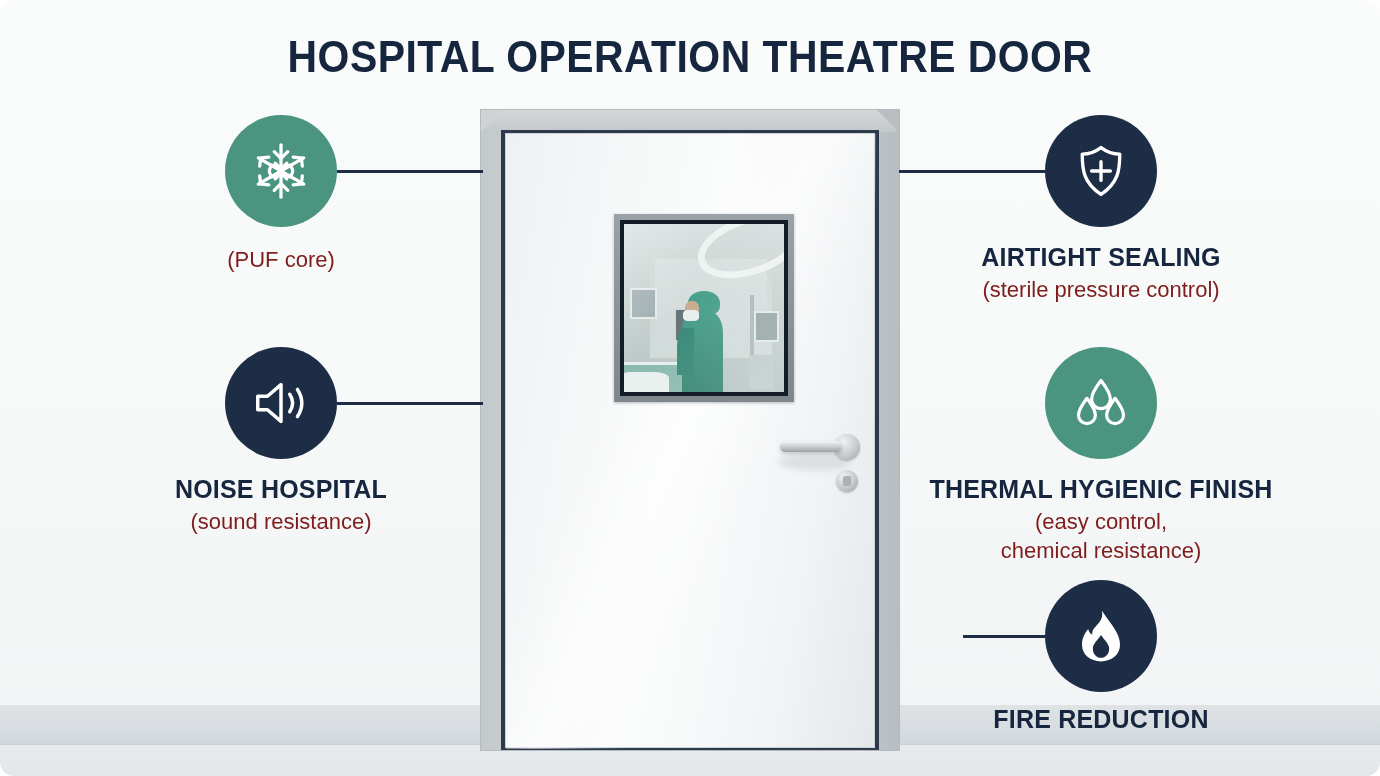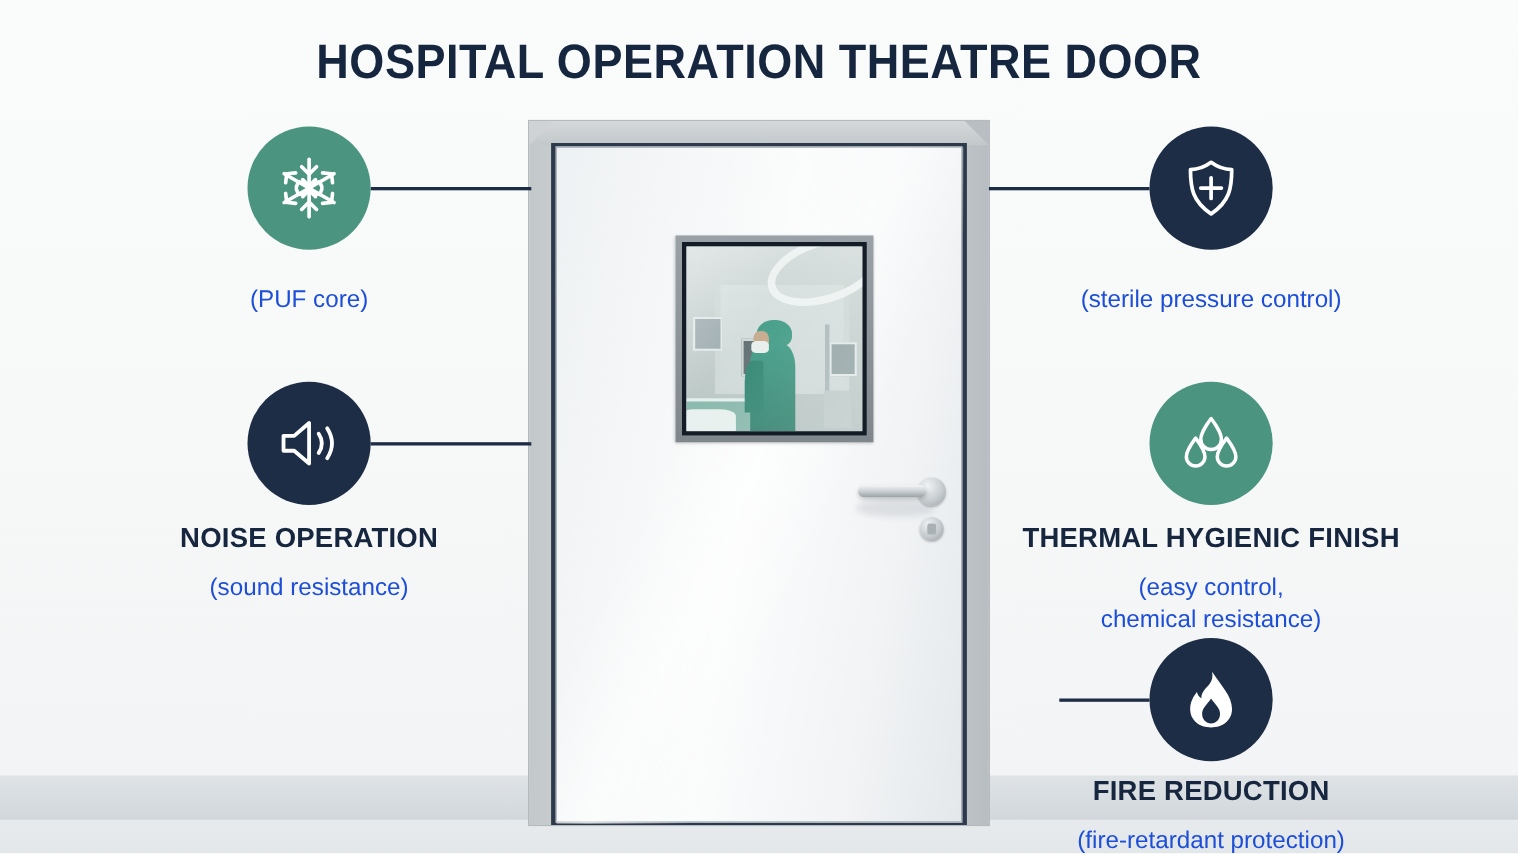--- a/index.html
+++ b/index.html
@@ -7,20 +7,21 @@
     padding: 0;
     background: #ffffff;
   }
   #page {
     position: relative;
     width: 1380px;
     height: 776px;
     overflow: hidden;
     background: #f7f8f8;
     font-family: "Liberation Sans", sans-serif;
+    border-radius: 14px;
     -webkit-font-smoothing: antialiased;
   }
 
   
   .bg-wall {
     position: absolute;
     left: 0; top: 0;
     width: 1380px; height: 712px;
     background: linear-gradient(180deg, #fafbfb 0%, #f7f8f8 55%, #f2f4f5 100%);
   }
@@ -290,23 +291,23 @@
     font-size: 25px;
     font-weight: bold;
     color: #16263f;
     letter-spacing: 0.2px;
     line-height: 1.18;
     white-space: nowrap;
   }
   .feat-sub {
     font-size: 22px;
     font-weight: normal;
-    color: #1d4ed8;
+    color: #7f1d1d;
     line-height: 1.35;
-    margin-top: 14px;
+    margin-top: 2px;
     white-space: pre-line;
   }
 </style>
 </head>
 <body>
 
 <div id="page">
 
   <div class="bg-wall"></div>
   <div class="bg-baseboard"></div>
@@ -389,34 +390,35 @@
 
   <div class="feature">
     <div class="badge navy" style="left:225px; top:347px;">
       <svg width="62" height="62" viewBox="0 0 64 64">
         <path d="M8 25 h10 L32 13 v38 L18 39 H8 Z" fill="none" stroke="#ffffff" stroke-width="3.6" stroke-linejoin="round" stroke-linecap="round"></path>
         <path d="M41 23 q6 9 0 18" fill="none" stroke="#ffffff" stroke-width="3.6" stroke-linecap="round"></path>
         <path d="M49 18 q9 14 0 28" fill="none" stroke="#ffffff" stroke-width="3.6" stroke-linecap="round"></path>
       </svg>
     </div>
     <div class="feat-text left" style="left:51px; top:475px;">
-      <div class="feat-title">NOISE OPERATION</div>
+      <div class="feat-title">NOISE HOSPITAL</div>
       <div class="feat-sub">(sound resistance)</div>
     </div>
   </div>
 
   <div class="feature">
     <div class="badge navy" style="left:1045px; top:115px;">
       <svg width="60" height="60" viewBox="0 0 64 64">
         <path d="M32 7 C24 13 17 14 12 14 c0 18 2 31 20 43 18 -12 20 -25 20 -43 -5 0 -12 -1 -20 -7 Z" fill="none" stroke="#ffffff" stroke-width="3.6" stroke-linejoin="round"></path>
         <line x1="32" y1="22" x2="32" y2="42" stroke="#ffffff" stroke-width="3.6" stroke-linecap="round"></line>
         <line x1="22" y1="32" x2="42" y2="32" stroke="#ffffff" stroke-width="3.6" stroke-linecap="round"></line>
       </svg>
     </div>
     <div class="feat-text right" style="left:871px; top:243px;">
+      <div class="feat-title">AIRTIGHT SEALING</div>
       <div class="feat-sub">(sterile pressure control)</div>
     </div>
   </div>
 
   <div class="feature">
     <div class="badge green" style="left:1045px; top:347px;">
       <svg width="60" height="60" viewBox="0 0 64 64">
         <path d="M32 8 C32 8 22 21 22 28 a10 10 0 0 0 20 0 C42 21 32 8 32 8 Z" fill="none" stroke="#ffffff" stroke-width="3.4" stroke-linejoin="round"></path>
         <path d="M17 27 C17 27 8 39 8 45 a9 9 0 0 0 18 0 C26 39 17 27 17 27 Z" fill="none" stroke="#ffffff" stroke-width="3.4" stroke-linejoin="round"></path>
         <path d="M47 27 C47 27 38 39 38 45 a9 9 0 0 0 18 0 C56 39 47 27 47 27 Z" fill="none" stroke="#ffffff" stroke-width="3.4" stroke-linejoin="round"></path>
@@ -431,17 +433,16 @@
 
   <div class="feature">
     <div class="badge navy" style="left:1045px; top:580px;">
       <svg width="58" height="58" viewBox="0 0 64 64">
         <path d="M33 4 c2 11 -5 14 -9 20 -1.5 2.3 -2 4.6 -1.6 6.6 -2.4 -1.3 -4 -3.6 -4.6 -6.3 -4 5 -6.8 10.4 -6.8 17.2 C11 53 20.4 60 32 60 s21 -7 21 -18.5 C53 28 42 18 33 4 Z
                  M32 31 c4 6 9 9.6 9 15.3 C41 52 37 56 32 56 s-9 -4 -9 -9.7 C23 40.6 28 37 32 31 Z" fill="#ffffff" fill-rule="evenodd"></path>
       </svg>
     </div>
     <div class="feat-text right" style="left:871px; top:705px;">
       <div class="feat-title">FIRE REDUCTION</div>
-      <div class="feat-sub">(fire-retardant protection)</div>
     </div>
   </div>
 
 </div>
 
 </body></html>

